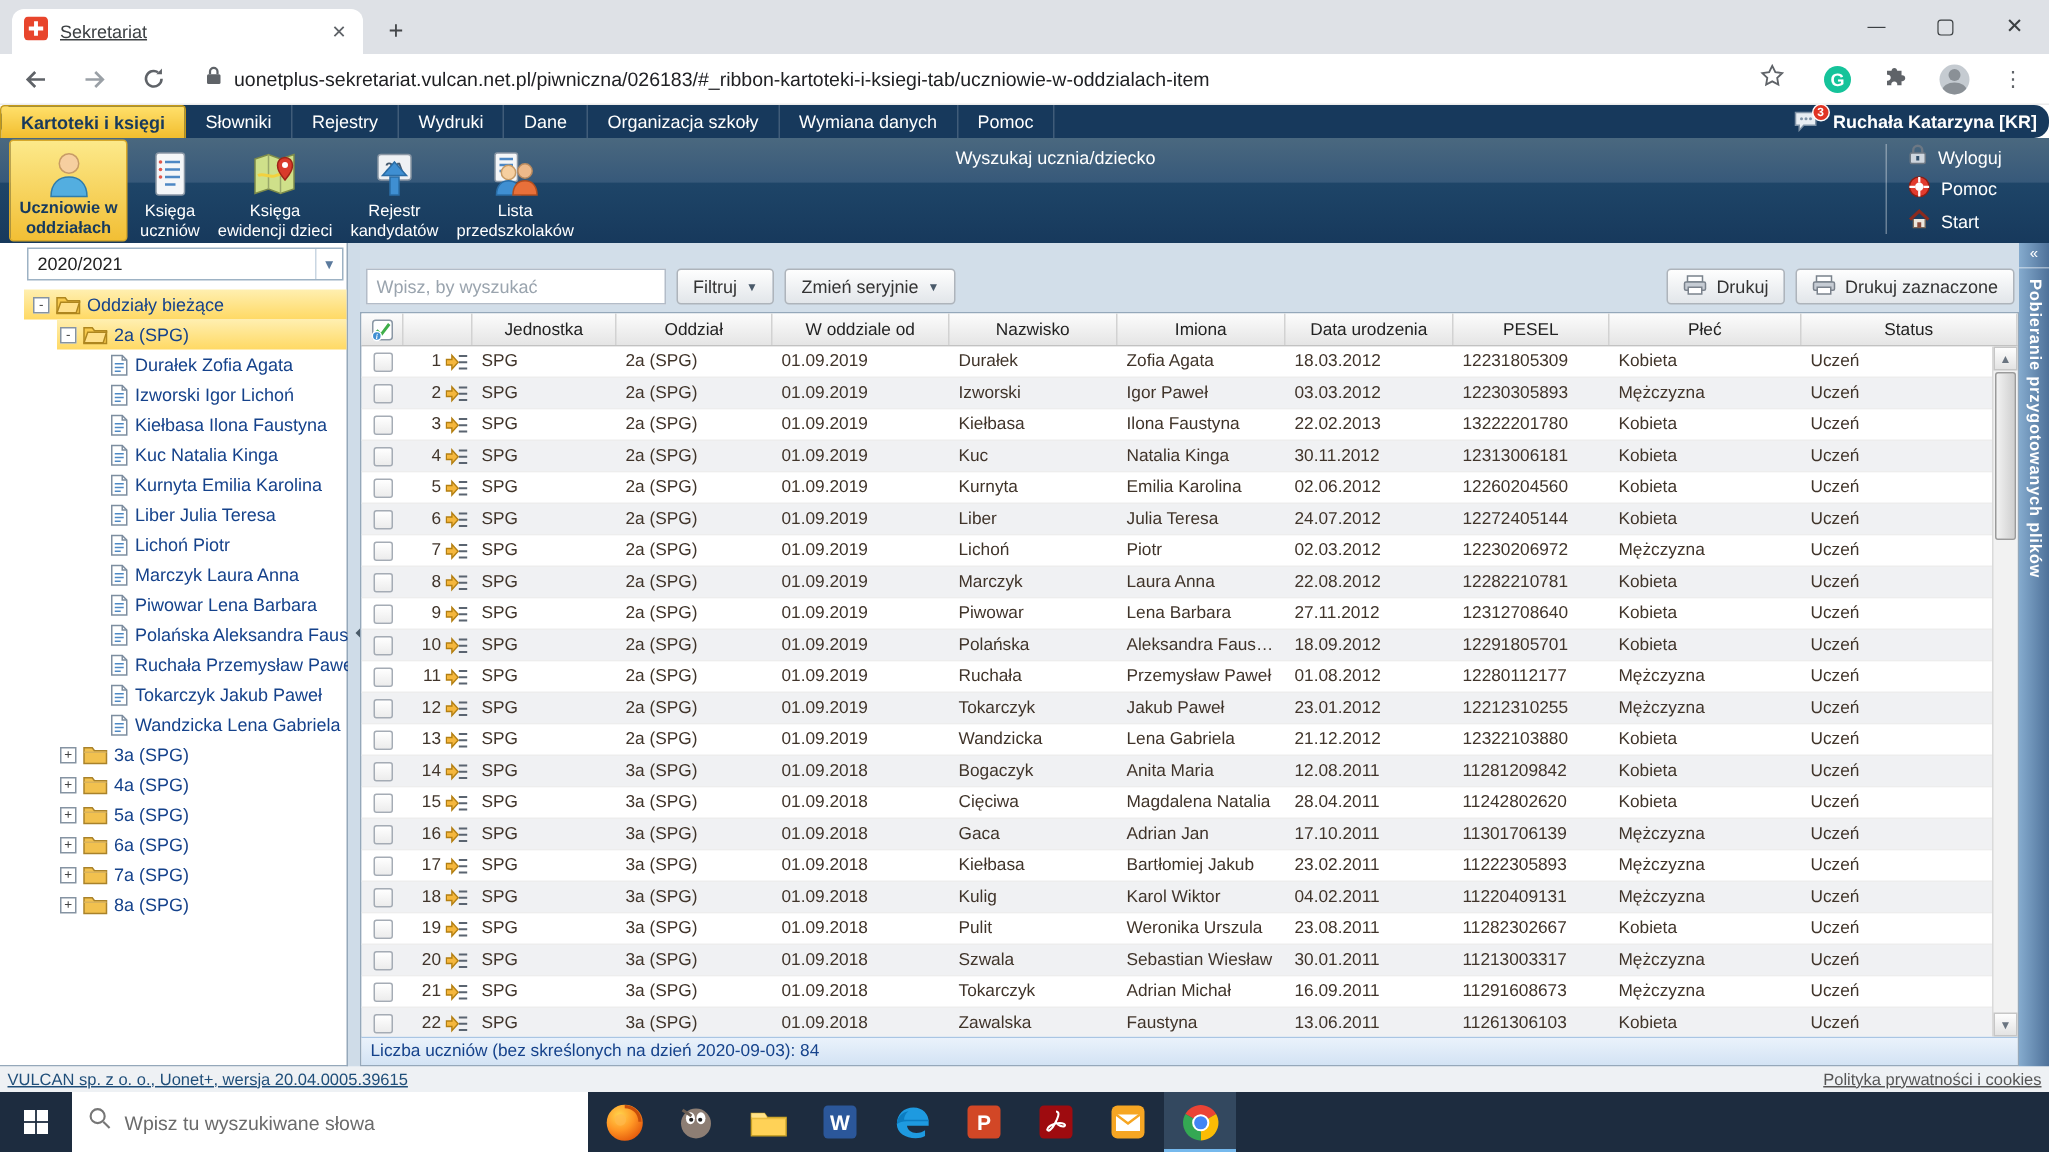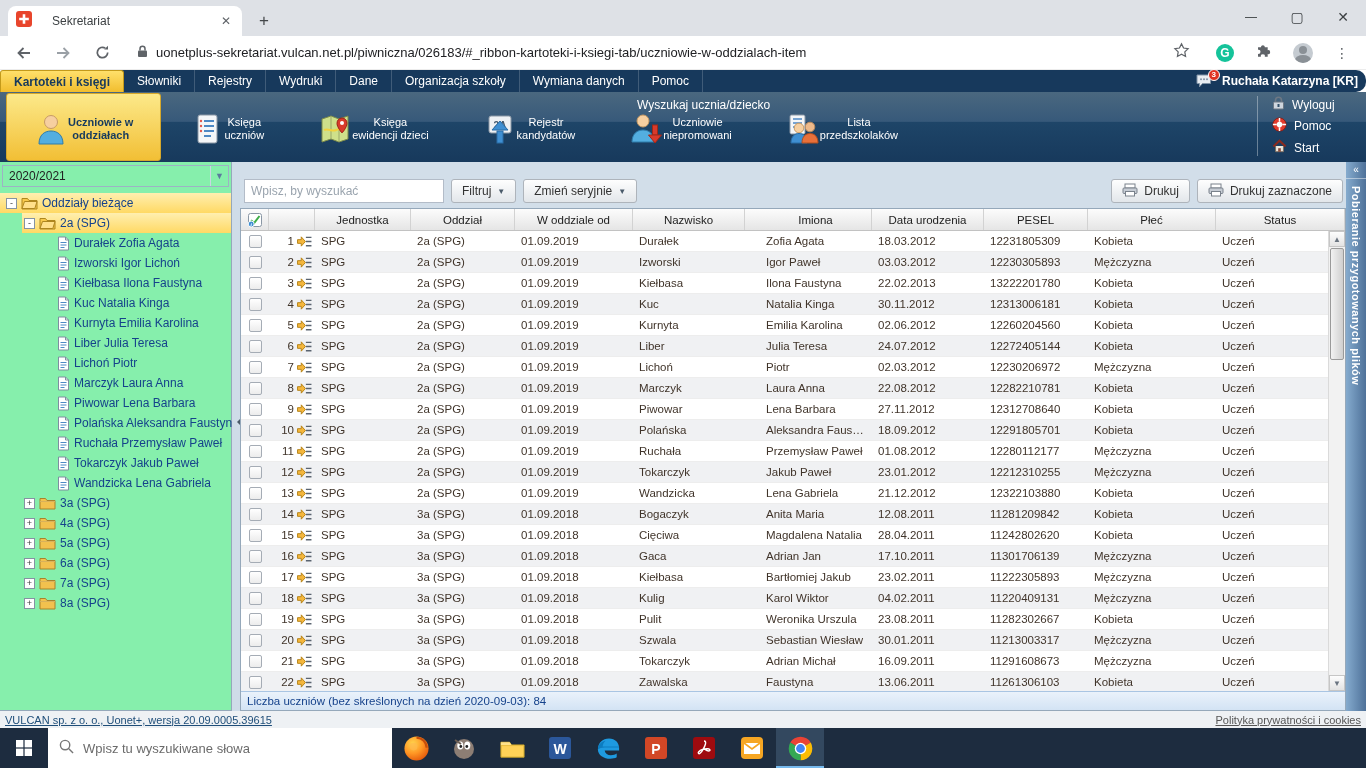--- a/index.html
+++ b/index.html
@@ -2,21 +2,21 @@
 <html><head>
 <meta charset="utf-8">
 <style>
 * { margin:0; padding:0; box-sizing:border-box; }
 html,body { width:1366px; height:768px; overflow:hidden; font-family:"Liberation Sans","DejaVu Sans",sans-serif; }
 #screen { position:relative; width:1366px; height:768px; background:#fff; }
 
 
 .chrome-tabs { position:absolute; top:0; left:0; right:0; height:36px; background:#dee1e6; }
 .btab { position:absolute; left:8px; top:6px; width:234px; height:30px; background:#fff; border-radius:8px 8px 0 0; display:flex; align-items:center; padding:0 8px; }
-.btab-title { font-size:12px; color:#3c4043; margin-left:20px; flex:1; }
+.btab-title { font-size:12px; color:#3c4043; margin-left:8px; flex:1;text-decoration:underline; }
 .btab-close { font-size:12px; color:#5f6368; width:16px; text-align:center; cursor:pointer; }
 .newtab { position:absolute; left:252px; top:9px; width:24px; height:24px; color:#44474a; font-size:17px; line-height:24px; text-align:center; }
 .win-controls { position:absolute; right:0; top:0; display:flex; }
 .win-controls span { width:46px; height:34px; display:flex; align-items:center; justify-content:center; font-size:12px; color:#3c4043; }
 .chrome-url { position:absolute; top:36px; left:0; right:0; height:34px; background:#fff; display:flex; align-items:center; padding:0 10px; border-bottom:1px solid #ececec;gap:11px; }
 .nav-ic { width:28px; height:28px; display:flex; align-items:center; justify-content:center; }
 .url-field { flex:1; display:flex; align-items:center; height:28px; padding:0 10px; }
 .url-text { font-size:13px; color:#202124; margin-left:8px; flex:1; white-space:nowrap; overflow:hidden; }
 .ext-ic { width:28px; height:26px; display:flex; align-items:center; justify-content:center; }
 .grammarly { width:18px; height:18px; border-radius:50%; background:#15c39a; color:#fff; font-size:12px; font-weight:bold; text-align:center; line-height:18px; }
@@ -28,30 +28,30 @@
 
 .menubar { position:absolute; top:70px; left:0; right:0; height:22px; background:#17395c; display:flex; align-items:stretch;border-radius:10px; }
 .mtab { padding:0 13px; display:flex; align-items:center; color:#fff; font-size:12px; border-right:1px solid rgba(255,255,255,.18); cursor:pointer; white-space:nowrap; }
 .mtab.active { background:linear-gradient(#ffe06b,#f1bd2e); color:#17395c; font-weight:bold; border-radius:3px 3px 0 0; border:1px solid #c49a1a; border-bottom:none; }
 .menu-user { margin-left:auto; display:flex; align-items:center; gap:9px; padding-right:8px; color:#fff; font-size:12px; font-weight:bold; }
 .msgwrap { position:relative; display:flex; }
 .badge { position:absolute; top:-5px; right:-7px; background:#e03323; color:#fff; font-size:8px; font-weight:bold; border-radius:7px; padding:1px 3px; line-height:8px; border:1px solid #fff; }
 
 
 .ribbon { position:absolute; top:92px; left:0; right:0; height:70px; background:linear-gradient(#4a687f 0%, #37597a 42%, #1e4568 43%, #17395c 100%); display:flex; padding-left:4px; }
-.ritem { display:flex; flex-direction:row; align-items:center; padding:4px 27px 1px; color:#fff; font-size:11px; line-height:13px; text-align:center; cursor:pointer; }
+.ritem { display:flex; flex-direction:column; align-items:center; padding:4px 6px 1px; color:#fff; font-size:11px; line-height:13px; text-align:center; cursor:pointer;justify-content:flex-end; }
 .ritem .ricon { height:38px; display:flex; align-items:center; }
 .ritem.active { background:linear-gradient(#fce98a,#f2bf35); color:#163a5e; border:1px solid #d6a82b; border-radius:3px; margin:1px 2px; font-weight:bold; }
 .ribbon-search { position:absolute; left:637px; top:6px; color:#fff; font-size:12px; cursor:text; }
 .ribbon-actions { position:absolute; right:8px; top:4px; padding-left:14px; border-left:1px solid rgba(255,255,255,.35); height:60px; display:flex; flex-direction:column; justify-content:space-between; }
 .raction { display:flex; align-items:center; gap:7px; color:#fff; font-size:12px; cursor:pointer; width:86px; }
 
 
 .content { position:absolute; top:162px; left:0; right:0; height:549px; background:#d2dee9; }
-.sidebar { position:absolute; left:0; top:0; width:232px; height:100%; background:#86efac; border-right:1px solid #95a8ba; border-bottom:1px solid #95a8ba; }
+.sidebar { position:absolute; left:0; top:0; width:232px; height:100%; background:#ffffff; border-right:1px solid #95a8ba; border-bottom:1px solid #95a8ba;padding-left:16px; }
 .year-select { margin:3px 2px; height:22px; border:1px solid #9db2c4; display:flex; align-items:center; font-size:12px; color:#222; cursor:pointer; }
 .year-select .yv { flex:1; padding:0 6px; }
 .year-select .ya { width:18px; height:100%; display:flex; align-items:center; justify-content:center; color:#5b7a9d; font-size:9px; border-left:1px solid #c9d6e2; }
 .tree { font-size:12px; color:#15428b; padding-top:3px; }
 .tnode { height:20px; display:flex; align-items:center; cursor:pointer; }
 .tnode .wrap { display:flex; align-items:center; gap:4px; flex:1; height:100%; padding-left:2px; }
 .tnode.sel .wrap { background:linear-gradient(#ffefb0,#ffd964); }
 .tnode.selroot { background:linear-gradient(#ffefb0,#ffd964); }
 .expander { width:11px; height:11px; border:1px solid #8593a2; background:#fff; font-size:9px; line-height:9px; text-align:center; color:#444; flex:none; }
 .expander.none { border:none; background:transparent; }
@@ -70,21 +70,21 @@
 .grid { position:absolute; top:46px; left:0; right:0; bottom:0; background:#fff; border:1px solid #95a8ba; display:flex; flex-direction:column; }
 .ghead { height:22px; display:flex; background:linear-gradient(#fcfcfc,#e5e5e5); border-bottom:1px solid #c2c2c2; font-size:11.5px; color:#222; flex:none; }
 .gh { border-right:1px solid #d2d2d2; display:flex; align-items:center; justify-content:center; overflow:hidden; white-space:nowrap; }
 .grows { flex:1; overflow:hidden; margin-right:17px; position:relative; }
 .grow { height:21px; display:flex; border-bottom:1px solid #ededed; font-size:11.5px; color:#40342a; background:#fff; }
 .grow.alt { background:#f0f1f3; }
 .gc { padding:0 6px; line-height:20px; overflow:hidden; white-space:nowrap; text-overflow:ellipsis; flex:none; }
 .gc0 { width:28px; display:flex; align-items:center; justify-content:center; padding:0; flex:none; }
 .gc1 { width:46px; display:flex; align-items:center; justify-content:flex-end; gap:3px; padding:0 3px 0 0; flex:none; }
 .gc2 { width:96px; } .gc3 { width:104px; } .gc4 { width:118px; } .gc5 { width:112px; }
-.gc6 { width:112px;margin-left:15px; } .gc7 { width:112px; } .gc8 { width:104px; } .gc9 { width:128px; }
+.gc6 { width:112px; } .gc7 { width:112px; } .gc8 { width:104px; } .gc9 { width:128px; }
 .gc10 { flex:1 1 auto; width:auto; }
 .cbx { width:13px; height:13px; border:1px solid #a5acb5; border-radius:2px; background:linear-gradient(#fff,#ececec); }
 .gstatus { height:19px; background:linear-gradient(#eaf2fb,#d3e3f4); border-top:1px solid #a9c5e3; font-size:11.5px; color:#15428b; display:flex; align-items:center; padding:0 6px; flex:none; }
 .vscroll { position:absolute; right:0; top:22px; bottom:19px; width:17px; background:#f2f2f2; border-left:1px solid #dadada; }
 .sbtn { position:absolute; left:0; width:16px; height:16px; display:flex; align-items:center; justify-content:center; font-size:8px; color:#6a7480; background:linear-gradient(#fdfdfd,#e3e3e3); border:1px solid #c6c6c6; }
 .sthumb { position:absolute; left:1px; top:17px; width:14px; height:112px; background:linear-gradient(90deg,#f2f2f2,#cfcfcf); border:1px solid #9a9a9a; border-radius:2px; }
 
 
 .rstrip { position:absolute; right:0; top:0; width:20px; height:100%; background:linear-gradient(90deg,#85abce,#4e7199); display:flex; flex-direction:column; align-items:center; }
 .rcollapse { width:100%; height:17px; color:#fff; font-size:10px; text-align:center; line-height:16px; border-bottom:1px solid rgba(255,255,255,.45); cursor:pointer; }
@@ -237,31 +237,20 @@
               <text x="17" y="16.5" font-size="10" font-weight="bold" fill="#44596e" text-anchor="middle" font-family="Liberation Sans,sans-serif">2A</text>
               <rect x="14" y="19" width="6" height="12" fill="#3f8fd2" stroke="#2a6da6"></rect>
               <path d="M17 9l8 9H9z" fill="#3f8fd2" stroke="#2a6da6"></path>
             </svg>
           </span>
           <span class="rlabel">Rejestr<br>kandydatów</span>
         </div>
         <div class="ritem">
           <span class="ricon">
             <svg width="34" height="34" viewBox="0 0 34 34">
-              <circle cx="14" cy="9" r="6" fill="#f6cfa0" stroke="#c79b66"></circle>
-              <path d="M3 30c0-8 5-12 11-12s11 4 11 12z" fill="#53aee0" stroke="#2f7cab"></path>
-              <rect x="23.5" y="13" width="5" height="10" fill="#d93a2b" stroke="#a02818"></rect>
-              <path d="M26 31l-6.5-8h13z" fill="#d93a2b" stroke="#a02818"></path>
-            </svg>
-          </span>
-          <span class="rlabel">Uczniowie<br>niepromowani</span>
-        </div>
-        <div class="ritem">
-          <span class="ricon">
-            <svg width="34" height="34" viewBox="0 0 34 34">
               <rect x="4" y="3" width="15" height="19" rx="1.5" fill="#f4f6f8" stroke="#8a97a5"></rect>
               <path d="M7 7h9M7 11h9M7 15h6" stroke="#4d88c4" stroke-width="1.6"></path>
               <circle cx="13" cy="16" r="4.8" fill="#f6cfa0" stroke="#c79b66"></circle>
               <path d="M5 31c0-6.5 3.6-9.5 8-9.5s8 3 8 9.5z" fill="#3f8fd2" stroke="#2a6da6"></path>
               <circle cx="24" cy="15" r="4.8" fill="#edb98a" stroke="#b98a5e"></circle>
               <path d="M16 31c0-6.5 3.6-9.5 8-9.5s8 3 8 9.5z" fill="#e8703a" stroke="#b14e1f"></path>
             </svg>
           </span>
           <span class="rlabel">Lista<br>przedszkolaków</span>
         </div>
@@ -1164,21 +1153,21 @@
       </div>
     </div>
 
     <div class="rstrip">
       <div class="rcollapse">«</div>
       <div class="vtext">Pobieranie przygotowanych plików</div>
     </div>
   </div>
 
   <div class="footer">
-    <span class="flink">VULCAN sp. z o. o., Uonet+, wersja 20.09.0005.39615</span>
+    <span class="flink">VULCAN sp. z o. o., Uonet+, wersja 20.04.0005.39615</span>
     <span class="flink gray">Polityka prywatności i cookies</span>
   </div>
 
   <div class="taskbar">
     <div class="tstart">
       <svg width="16" height="16" viewBox="0 0 16 16">
           <rect width="7.4" height="7.4" fill="#fff"></rect>
           <rect x="8.6" width="7.4" height="7.4" fill="#fff"></rect>
           <rect y="8.6" width="7.4" height="7.4" fill="#fff"></rect>
           <rect x="8.6" y="8.6" width="7.4" height="7.4" fill="#fff"></rect>

